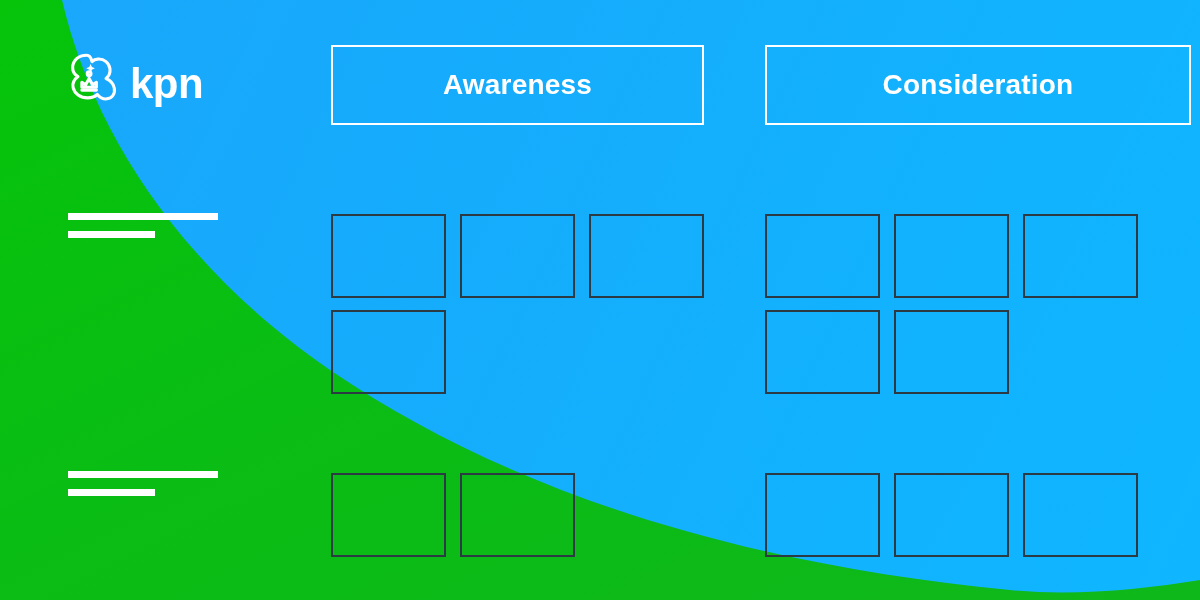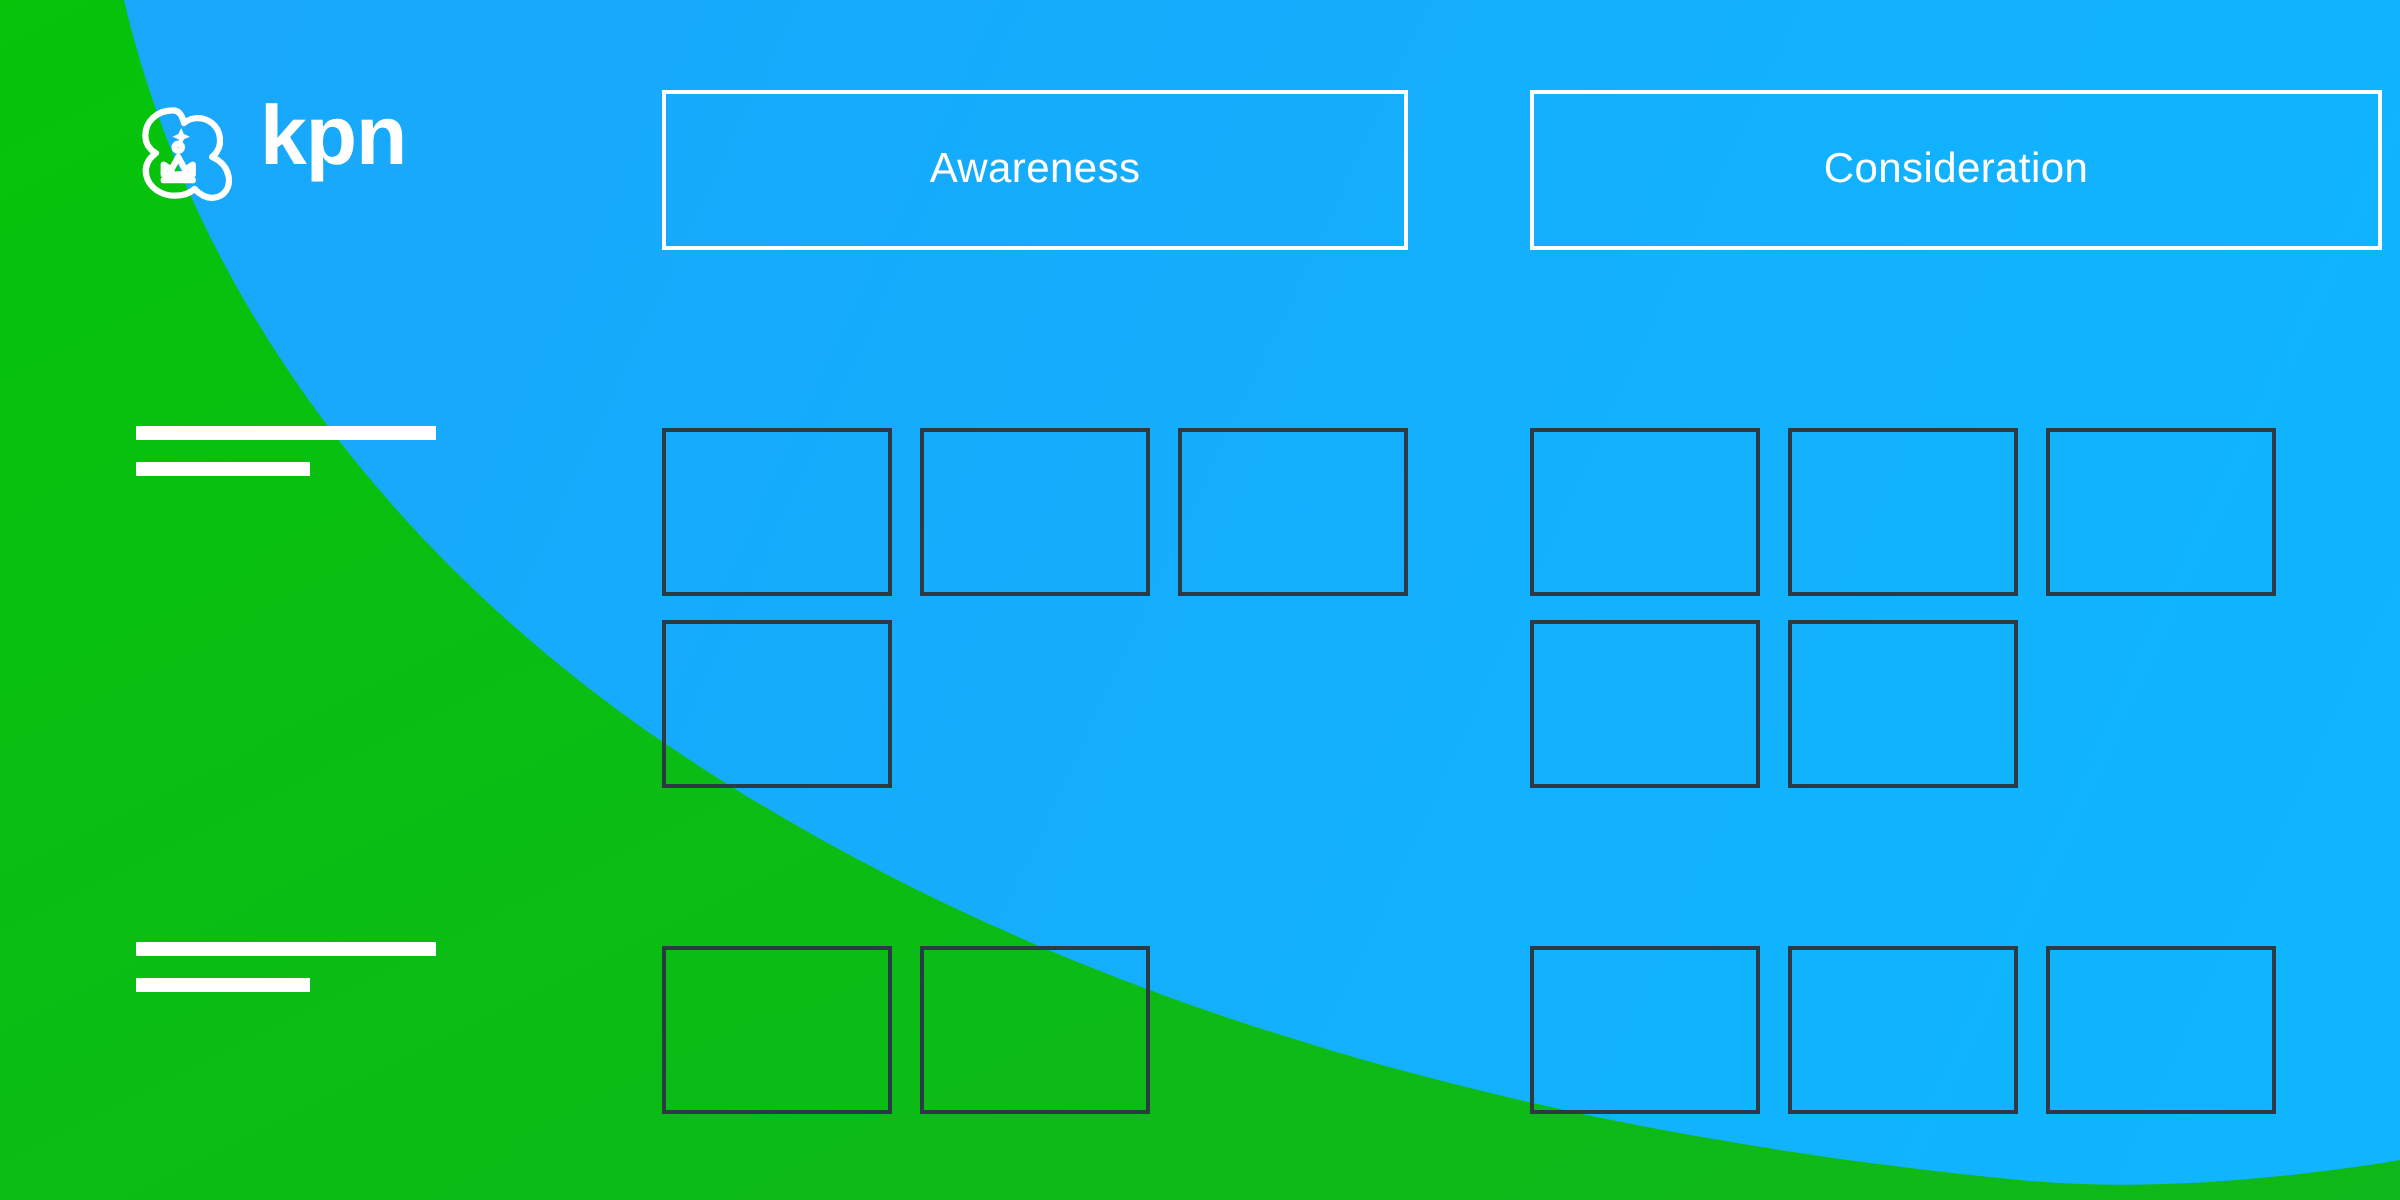--- a/index.html
+++ b/index.html
@@ -16,43 +16,43 @@
   }
   #bg-svg {
     position:absolute; inset:0;
     width:1200px; height:600px;
     display:block;
   }
 
   
   .logo-wrap {
     position:absolute; left:62px; top:47px;
-    display:flex; align-items:flex-start; gap:6px;
+    display:flex; align-items:flex-end; gap:6px;
   }
   .logo-mark { width:62px; height:62px; display:block; }
   .logo-word {
     color:#ffffff;
     font-size:42px;
     font-weight:700;
     letter-spacing:-0.5px;
     line-height:1;
     padding-bottom:4px;
   }
 
   
   .stage-header {
     position:absolute;
     top:45px; height:80px;
     border:2px solid #ffffff;
     display:flex; align-items:center; justify-content:center;
   }
   .stage-header .label {
     color:#ffffff;
-    font-size:21px;
-    font-weight:400;
+    font-size:28px;
+    font-weight:700;
     letter-spacing:0.2px;
   }
   #stage-header-0 { left:331px; width:373px; }
   #stage-header-1 { left:765px; width:426px; }
 
   
   .row-label { position:absolute; left:68px; }
   .row-label .bar { background:#ffffff; display:block; }
   .row-label .bar.long  { width:150px; height:7px; }
   .row-label .bar.short { width:87px;  height:7px; margin-top:11px; }

